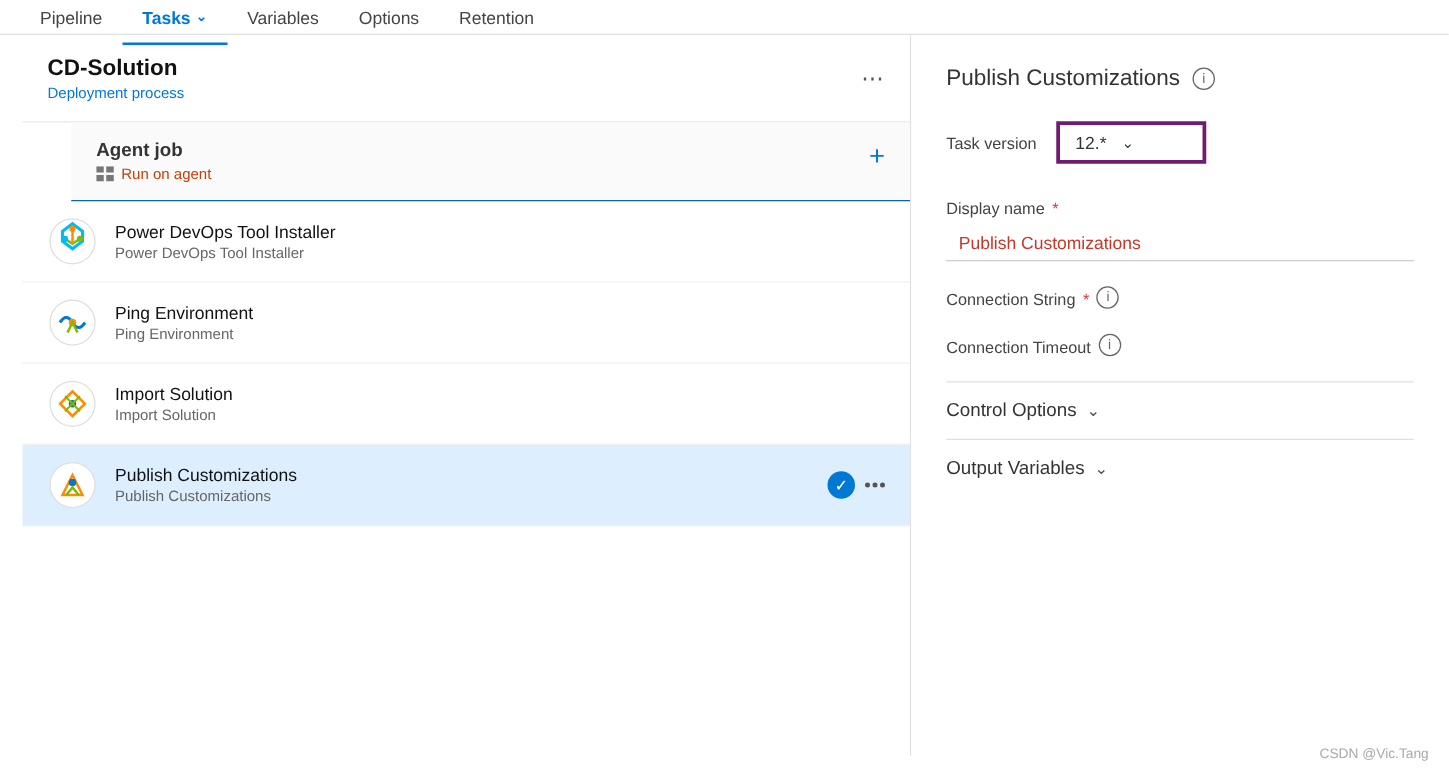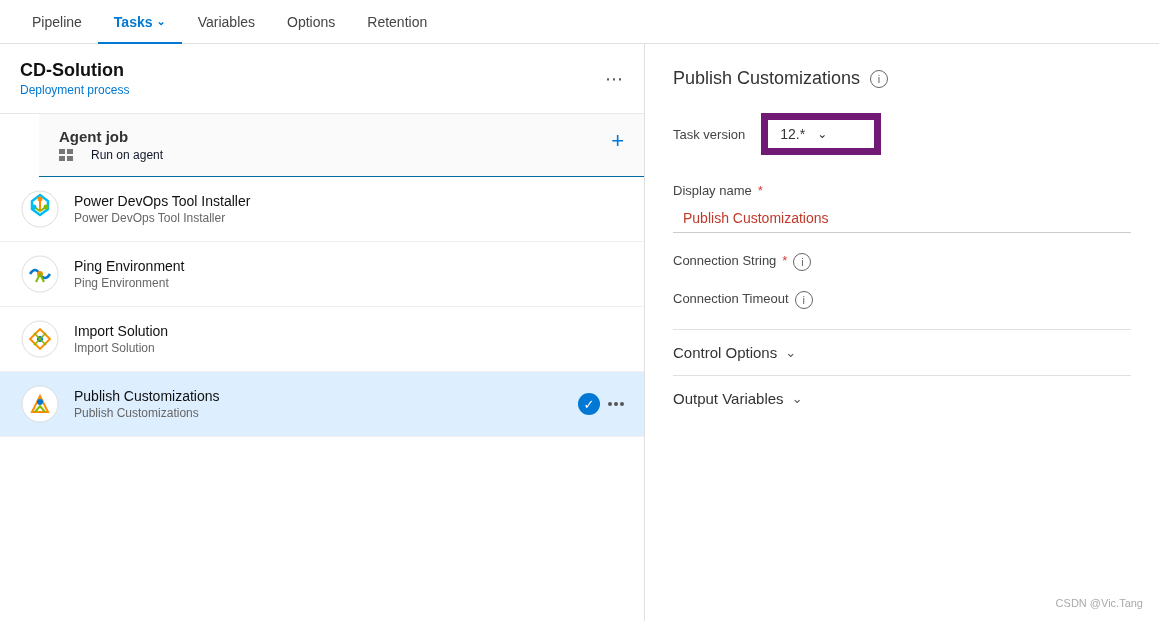--- a/index.html
+++ b/index.html
@@ -4,21 +4,21 @@
   <style>
     * { box-sizing: border-box; margin: 0; padding: 0; }
     body { font-family: 'Segoe UI', sans-serif; font-size: 14px; color: #333; background: #fff; overflow: hidden; }
 
     
     .top-nav {
       display: flex;
       align-items: center;
       border-bottom: 1px solid #e0e0e0;
       padding: 0 16px;
-      height: 44px;
+      height: 28px;
       background: #fff;
     }
     .top-nav .nav-item {
       padding: 0 16px;
       height: 44px;
       display: flex;
       align-items: center;
       cursor: pointer;
       font-size: 14px;
       color: #444;
@@ -43,26 +43,27 @@
     }
 
     
     .main-layout {
       display: flex;
       height: calc(621px - 44px);
     }
 
     
     .left-panel {
-      width: 645px;
+      width: 729px;
       border-right: 1px solid #e0e0e0;
       display: flex;
       flex-direction: column;
       overflow-y: auto;
       background: #fff;
+      padding-left: 18px;
     }
 
     
     .cd-header {
       padding: 16px 20px;
       border-bottom: 1px solid #e8e8e8;
       display: flex;
       align-items: center;
       justify-content: space-between;
     }
@@ -83,24 +84,24 @@
       border-bottom: 1px solid #0369a1;
       display: flex;
       align-items: flex-start;
       justify-content: space-between;
       background: #fafafa;
       margin-left: 39px;
     }
     .agent-job-info .agent-title { font-size: 15px; font-weight: 600; }
     .agent-job-info .agent-sub {
       font-size: 12px;
-      color: #0f172a;
-      display: flex;
-      align-items: center;
-      gap: 16px;
+      color: #c2410c;
+      display: flex;
+      align-items: center;
+      gap: 4px;
       margin-top: 3px;
     }
     .plus-btn {
       background: none;
       border: none;
       font-size: 22px;
       color: #0078d4;
       cursor: pointer;
       font-weight: 300;
     }
@@ -173,21 +174,21 @@
       color: #666;
       cursor: pointer;
     }
 
     .form-group { margin-bottom: 20px; }
     .form-label {
       font-size: 13px;
       color: #444;
       margin-bottom: 6px;
       display: flex;
-      align-items: flex-start;
+      align-items: flex-end;
       gap: 6px;
     }
     .form-label .required { color: #d73a3a; }
     .form-input {
       width: 100%;
       padding: 6px 10px;
       border: none;
       border-bottom: 1px solid #ccc;
       font-size: 14px;
       color: #333;
@@ -200,21 +201,21 @@
     .task-version-row {
       display: flex;
       align-items: center;
       gap: 16px;
       margin-bottom: 28px;
     }
     .task-version-label { font-size: 13px; color: #444; }
     .version-select {
       display: flex;
       align-items: center;
-      border: 7px solid #701a75;
+      border: 3px solid #701a75;
       padding: 6px 12px;
       min-width: 120px;
       cursor: pointer;
       gap: 12px;
       font-size: 14px;
     }
     .version-select .chevron-down { font-size: 12px; color: #333; }
 
     
     .section-collapse {

